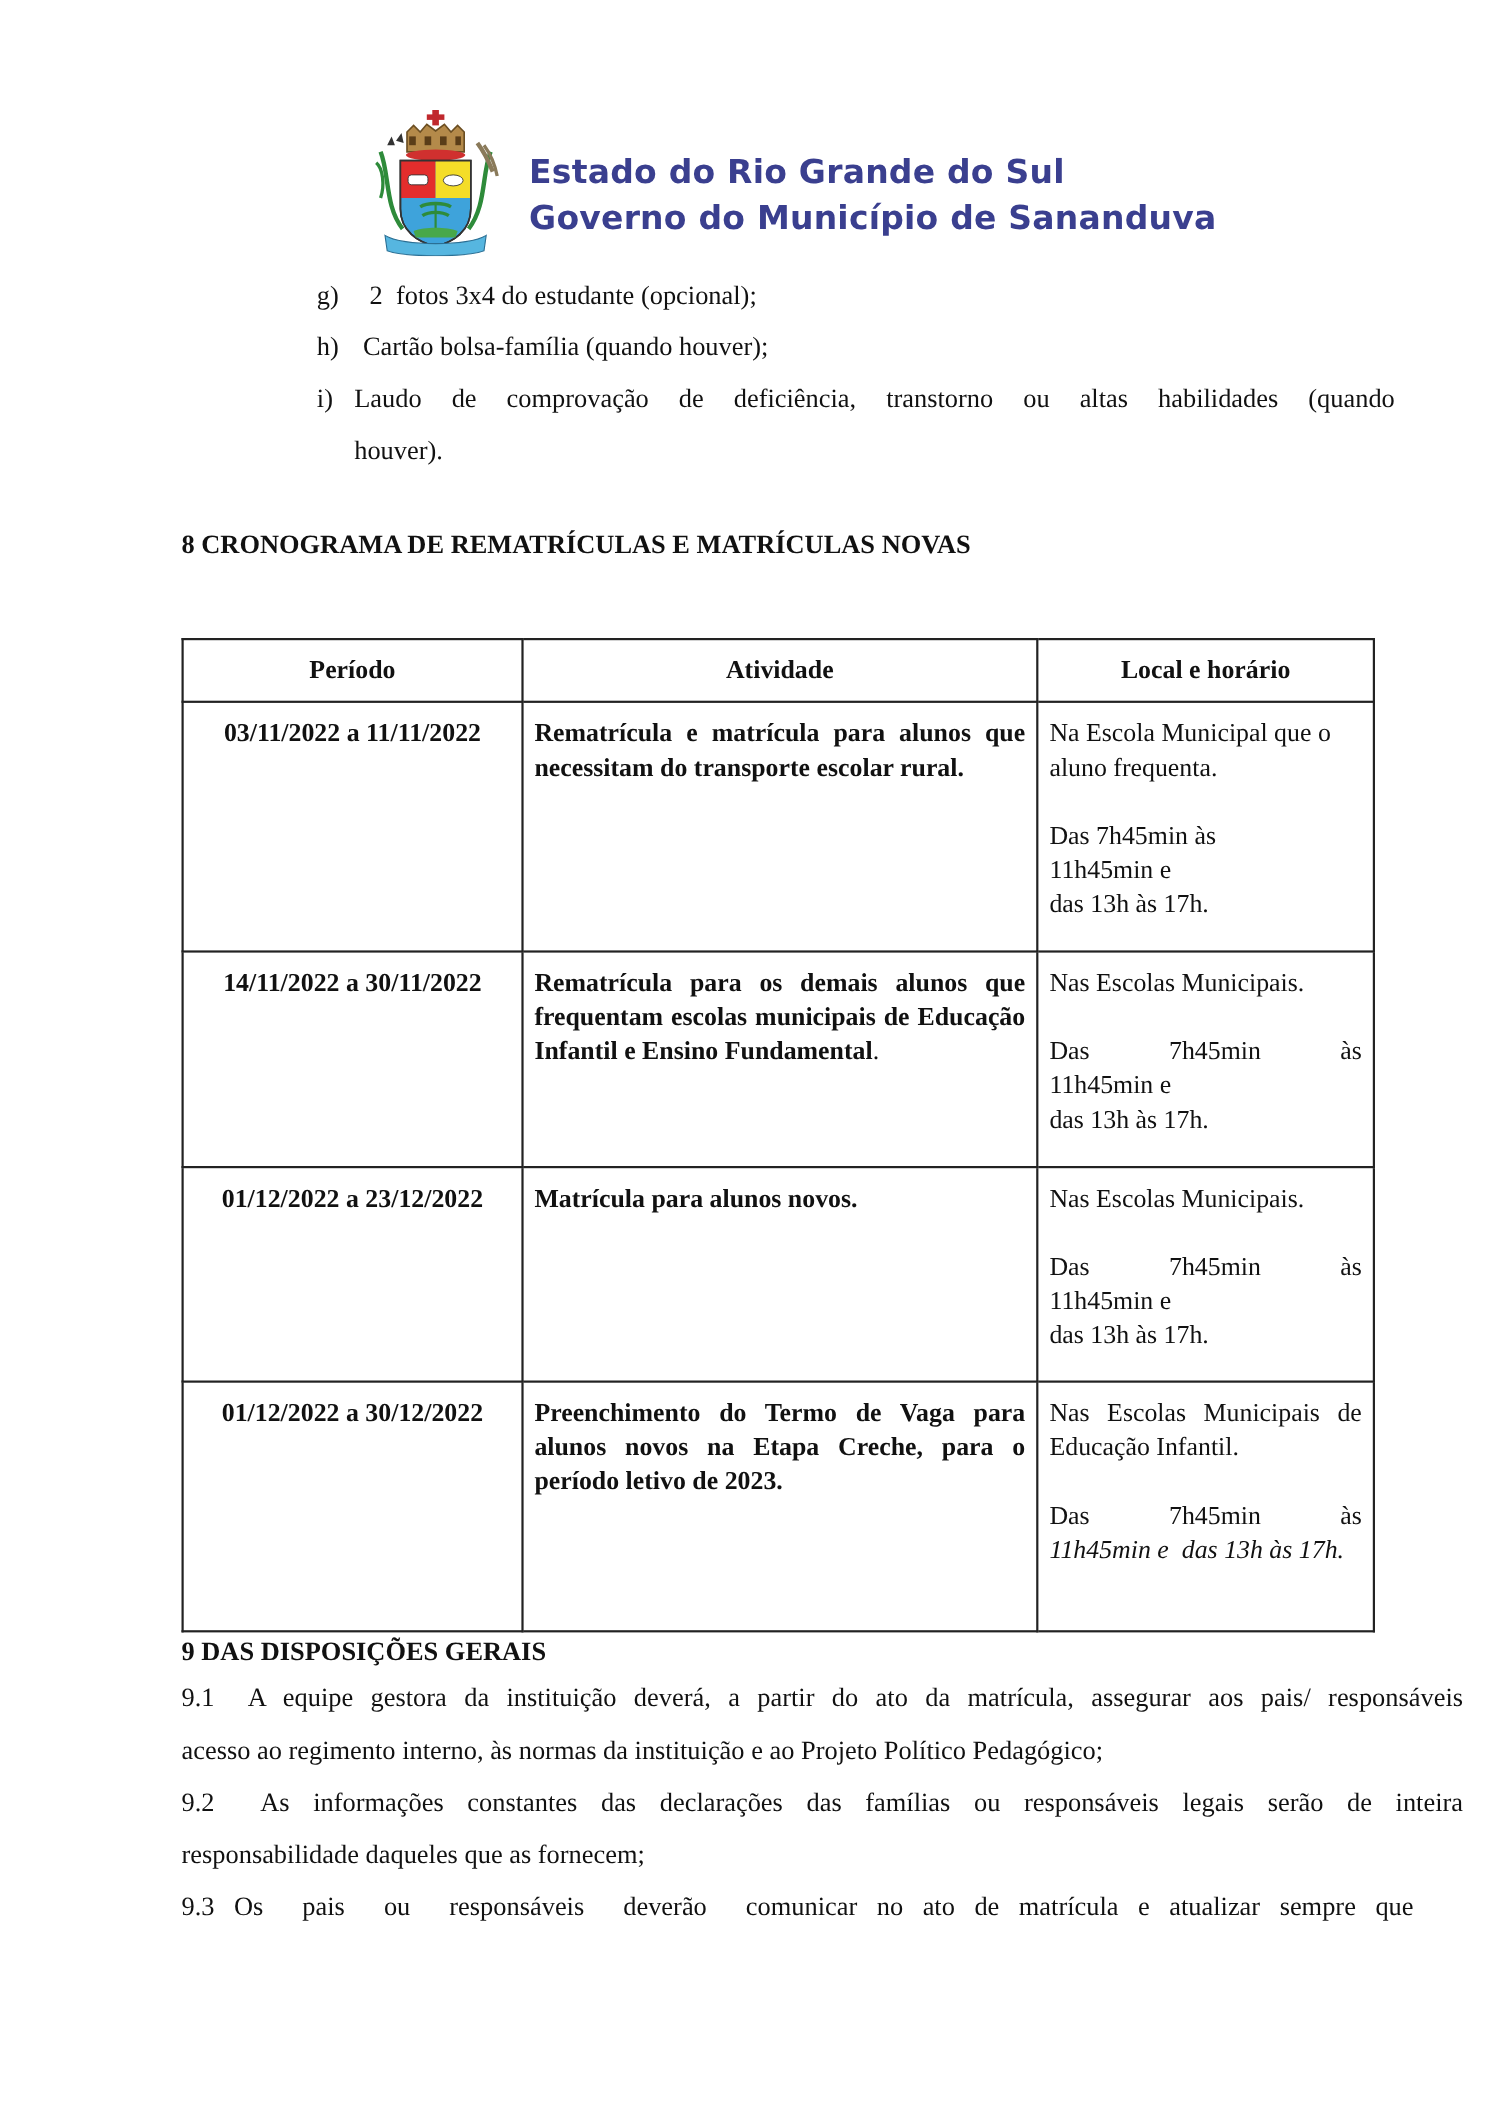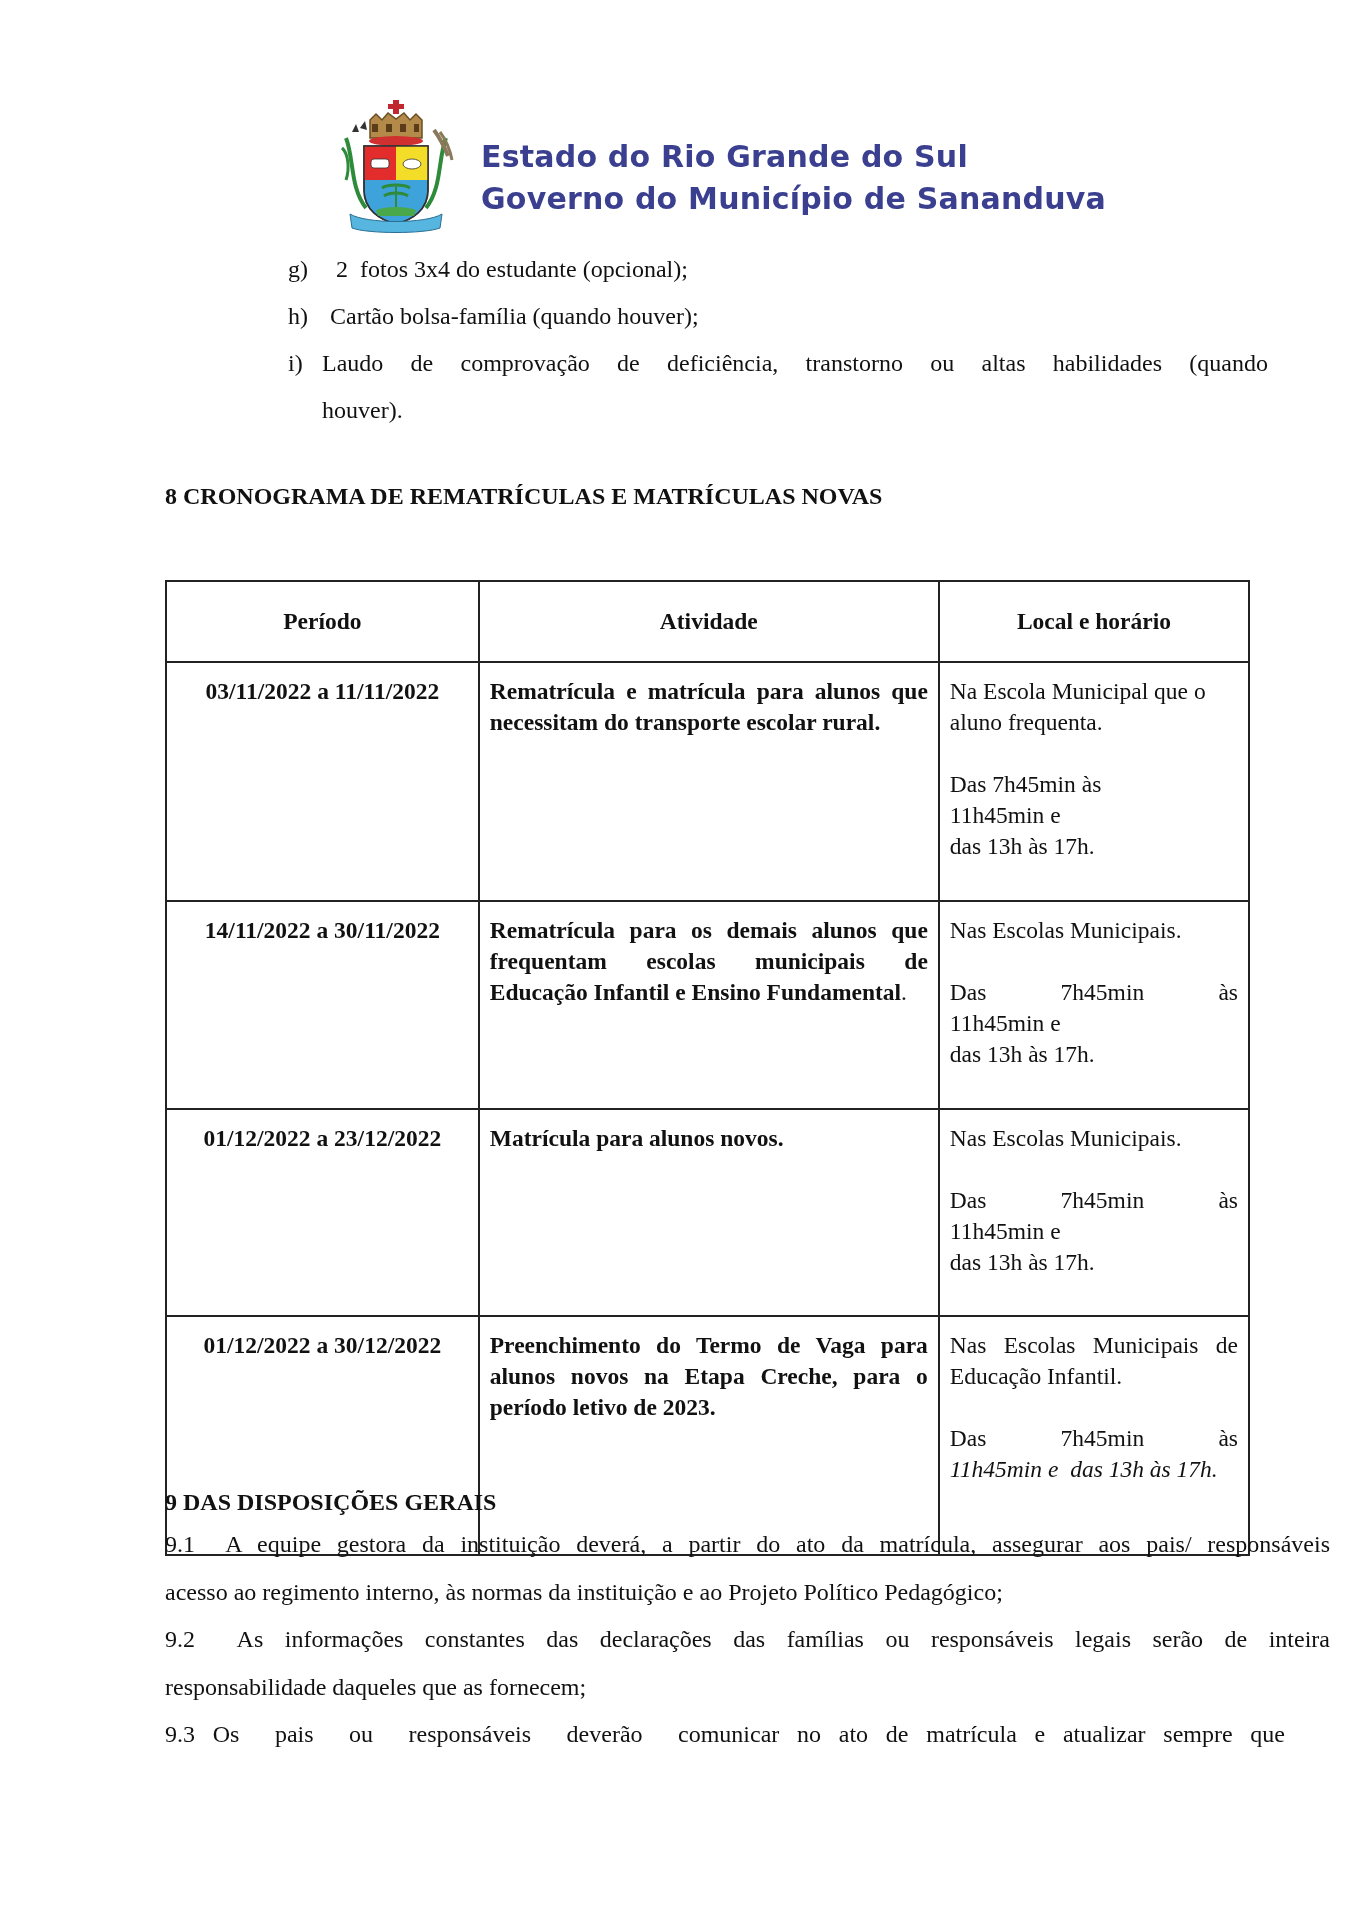--- a/index.html
+++ b/index.html
@@ -21,21 +21,21 @@
     .li .txt { margin-left: 42px; text-align: justify; text-align-last: left; }
     .li.just .txt { text-align: justify; margin-left: 34px; }
     .li.just .line1 { display: block; text-align: justify; text-align-last: justify; }
 
     
     .sec-title { position: absolute; left: 165px; font-weight: bold; font-size: 24px; white-space: nowrap; }
 
     
     table.sched { position: absolute; left: 165px; top: 580px; width: 1085px; border-collapse: collapse;
                   font-size: 23.5px; line-height: 31px; }
-    table.sched th, table.sched td { border: 2.5px solid #222; vertical-align: top; padding: 12px; }
+    table.sched th, table.sched td { border: 2.5px solid #222; vertical-align: top; padding: 0; }
     table.sched th { height: 55px; font-weight: bold; text-align: center; vertical-align: middle; }
     .c1 { width: 308px; }
     .c2 { width: 468px; }
     .c3 { width: 305px; }
     td.period { font-weight: bold; text-align: center; padding-top: 13px !important; }
     td.activity { font-weight: bold; padding: 13px 10px 0 10px !important; text-align: justify; }
     td.local { padding: 13px 10px 0 10px !important; margin-left: 18px; }
     .p { margin: 0; }
     .p.j { text-align: justify; }
     .p.jl { text-align: justify; text-align-last: justify; }

